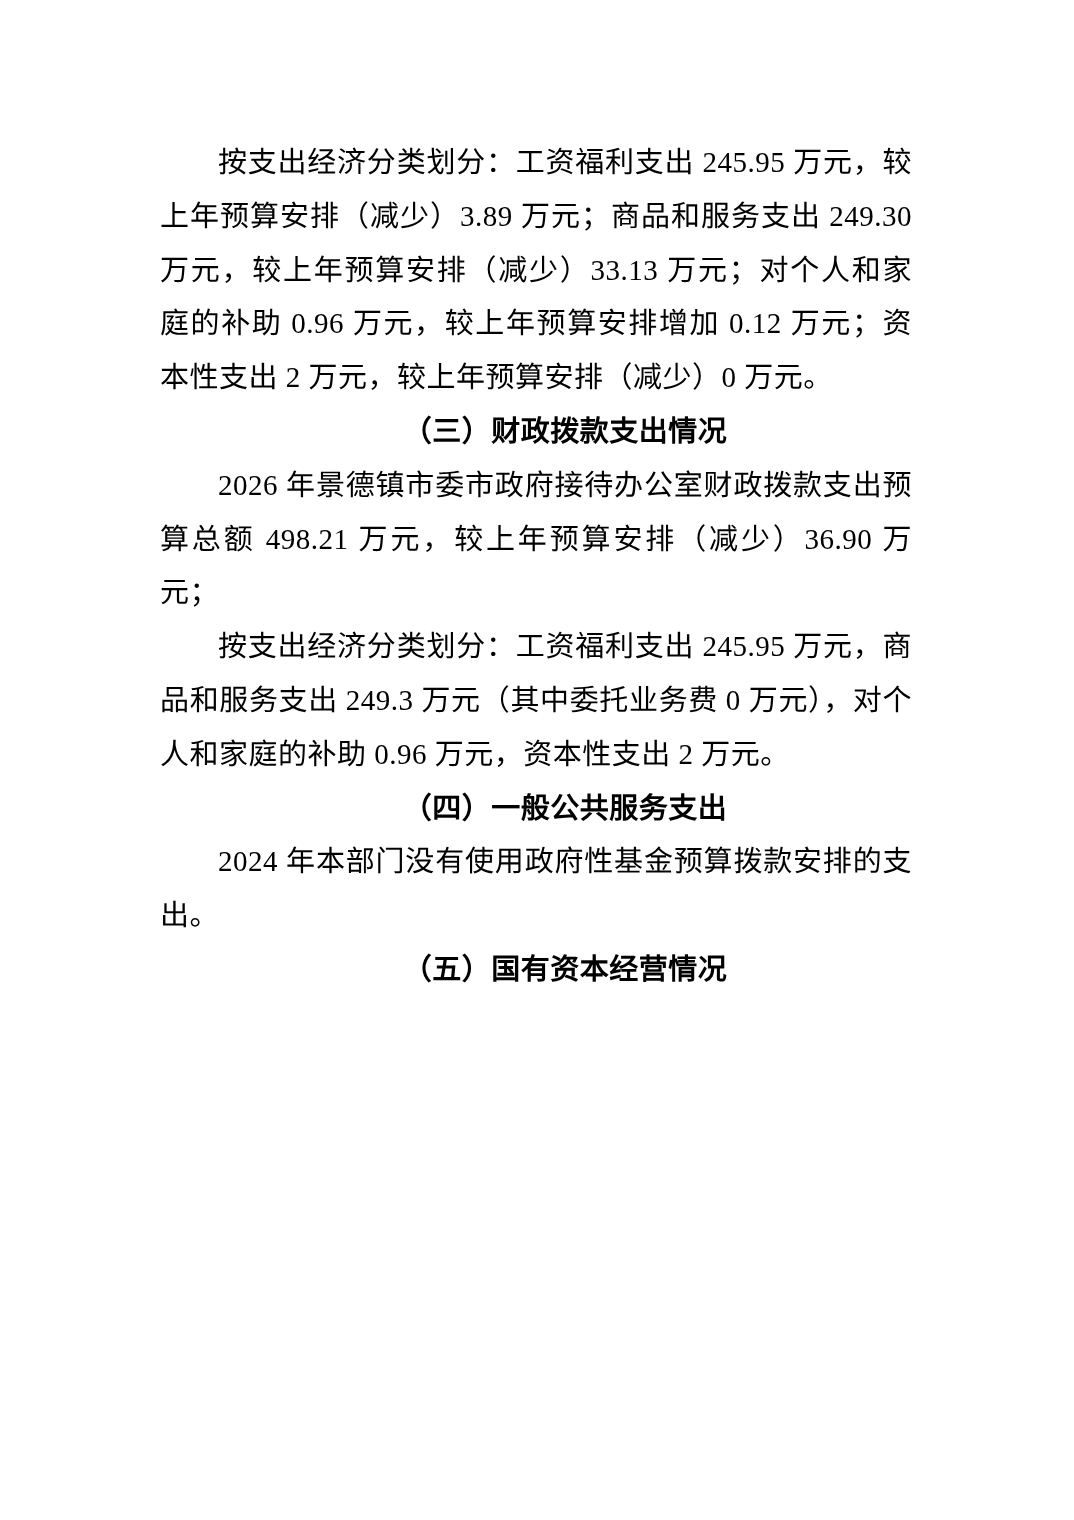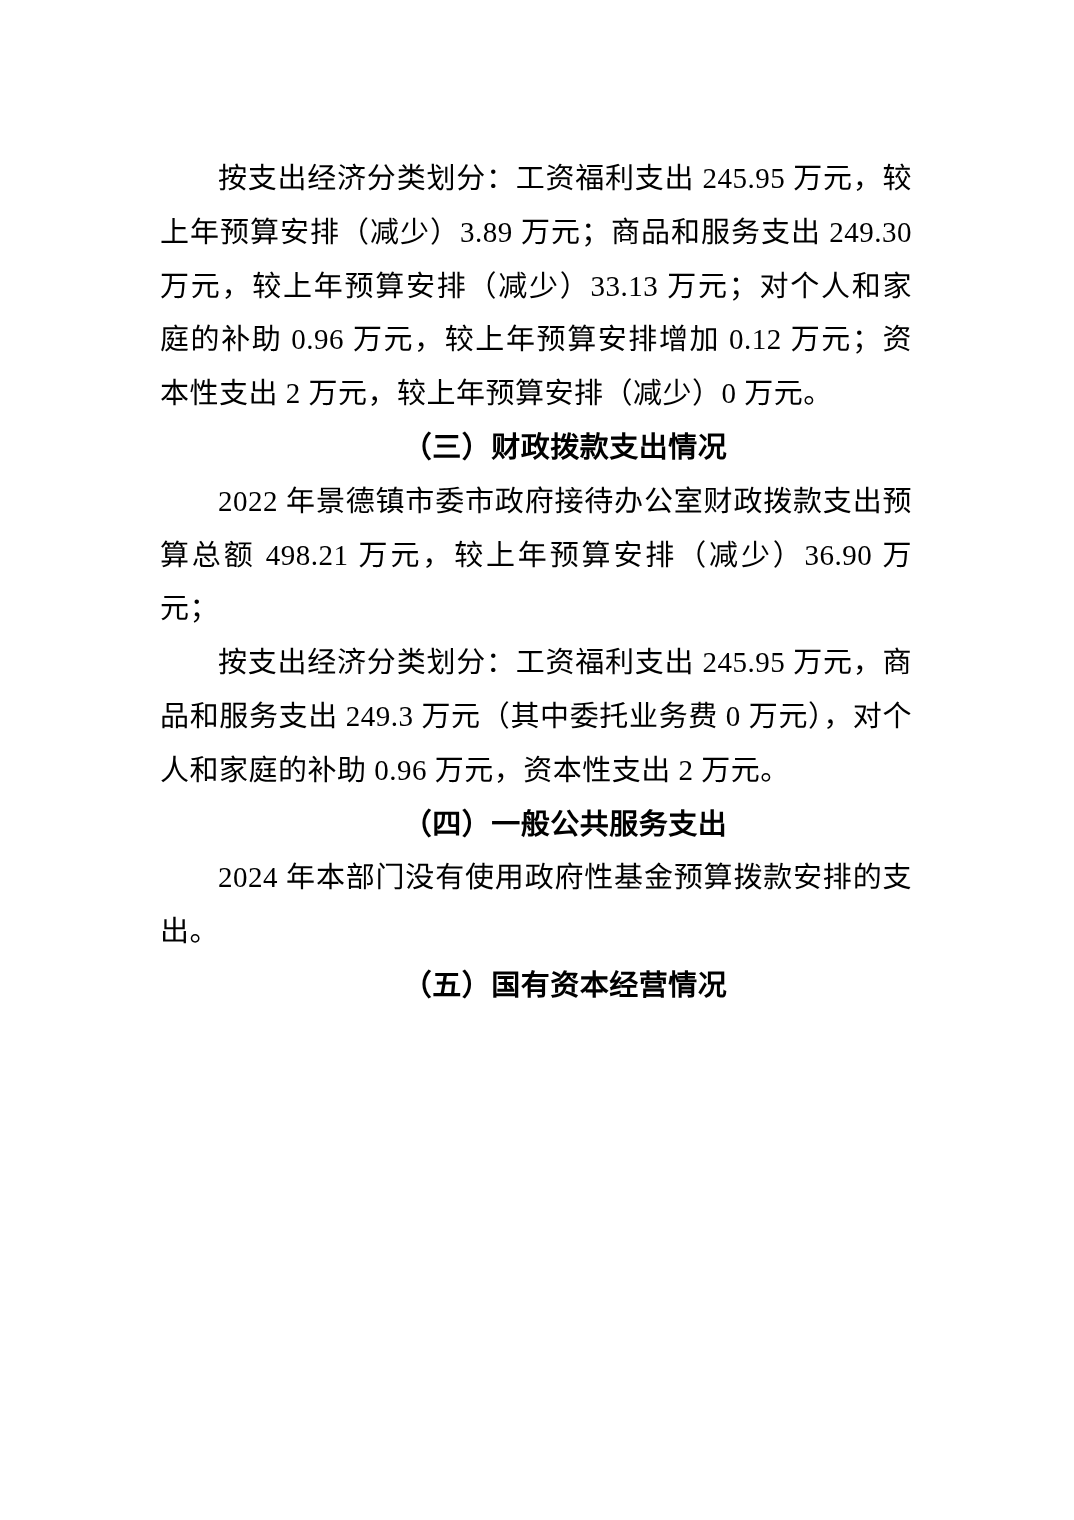--- a/index.html
+++ b/index.html
@@ -12,21 +12,21 @@
     width: 1074px;
     height: 1520px;
     margin: 0 auto;
     background: #ffffff;
     color: #000000;
     overflow: hidden;
     font-family: "Liberation Serif", "DejaVu Serif", serif;
   }
   .doc-content {
     position: absolute;
-    top: 16px;
+    top: 0;
     left: 160px;
     width: 752px;
     padding-top: 136px;
     box-sizing: content-box;
   }
   .para {
     margin: 0;
     font-size: 29px;
     line-height: 53.8px;
     text-align: justify;
@@ -41,19 +41,19 @@
     text-align: center;
   }
 </style>
 </head>
 <body>
 
 <div class="page">
   <div class="doc-content">
     <p class="para">按支出经济分类划分：工资福利支出 245.95 万元，较上年预算安排（减少）3.89 万元；商品和服务支出 249.30 万元，较上年预算安排（减少）33.13 万元；对个人和家庭的补助 0.96 万元，较上年预算安排增加 0.12 万元；资本性支出 2 万元，较上年预算安排（减少）0 万元。</p>
     <p class="para heading">（三）财政拨款支出情况</p>
-    <p class="para">2022 年景德镇市委市政府接待办公室财政拨款支出预算总额 498.21 万元，较上年预算安排（减少）36.90 万元；</p>
+    <p class="para">2026 年景德镇市委市政府接待办公室财政拨款支出预算总额 498.21 万元，较上年预算安排（减少）36.90 万元；</p>
     <p class="para">按支出经济分类划分：工资福利支出 245.95 万元，商品和服务支出 249.3 万元（其中委托业务费 0 万元），对个人和家庭的补助 0.96 万元，资本性支出 2 万元。</p>
     <p class="para heading">（四）一般公共服务支出</p>
     <p class="para">2024 年本部门没有使用政府性基金预算拨款安排的支出。</p>
     <p class="para heading">（五）国有资本经营情况</p>
   </div>
 </div>
 
 </body></html>

